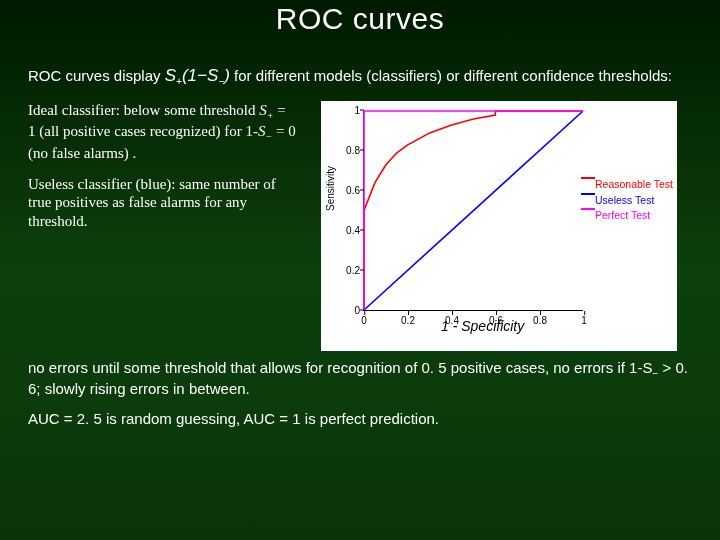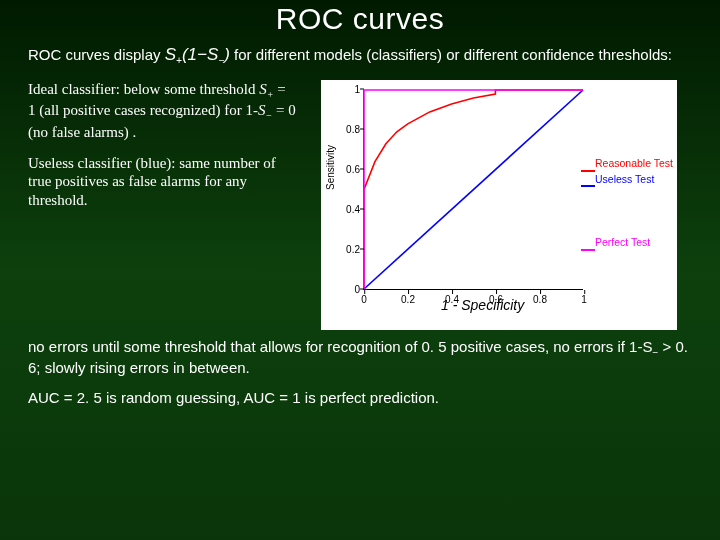--- a/index.html
+++ b/index.html
@@ -23,20 +23,21 @@
     font-weight: normal;
     letter-spacing: 0.5px;
   }
   .content {
     padding: 0 28px 0 28px;
   }
   .intro {
     font-size: 15px;
     line-height: 1.25;
     margin-bottom: 12px;
+    margin-top: 21px;
   }
   .intro .formula { font-style: italic; font-size: 17px; }
   .intro sub { font-size: 10px; vertical-align: sub; }
   .two-col {
     display: flex;
     gap: 10px;
     margin-bottom: 8px;
   }
   .left-col {
     width: 268px;
@@ -109,21 +110,21 @@
     color: #000;
     font-style: italic;
   }
   .legend {
     position: absolute;
     right: 4px;
     top: 76px;
     font-size: 10.5px;
     line-height: 1.5;
   }
-  .legend-item { display:flex; align-items:flex-end; }
+  .legend-item { display:flex; align-items:flex-start; }
   .legend-swatch { width:14px; height:2px; }
   .bottom-paras {
     font-size: 15px;
     line-height: 1.25;
   }
   .bottom-paras p { margin: 0 0 11px 0; }
   .bottom-paras sub { font-size: 10px; vertical-align: sub; }
   svg.plot-svg {
     position:absolute; left:0; top:0; width:100%; height:100%;
     overflow: visible;
@@ -172,21 +173,21 @@
             <div class="legend-item">
               <span class="legend-swatch" style="background: rgb(255, 0, 0);"></span>
               <span style="color: rgb(255, 0, 0);">Reasonable Test</span>
             </div>
             <div class="legend-item">
               <span class="legend-swatch" style="background: rgb(0, 0, 255);"></span>
               <span style="color: rgb(0, 0, 255);">Useless Test</span>
             </div>
             <div class="legend-item">
               <span class="legend-swatch" style="background: rgb(255, 0, 255);"></span>
-              <span style="color: rgb(255, 0, 255); margin-top: 48px;">Perfect Test</span>
+              <span style="color: rgb(255, 0, 255);">Perfect Test</span>
             </div>
           </div>
       </div>
     </div>
   </div>
 
   <div class="bottom-paras">
     <p>no errors until some threshold that allows for recognition of 0. 5 positive cases, no errors if 1-S<sub>−</sub> &gt; 0. 6; slowly rising errors in between.</p>
     <p>AUC = 2. 5 is random guessing, AUC = 1 is perfect prediction.</p>
   </div>

